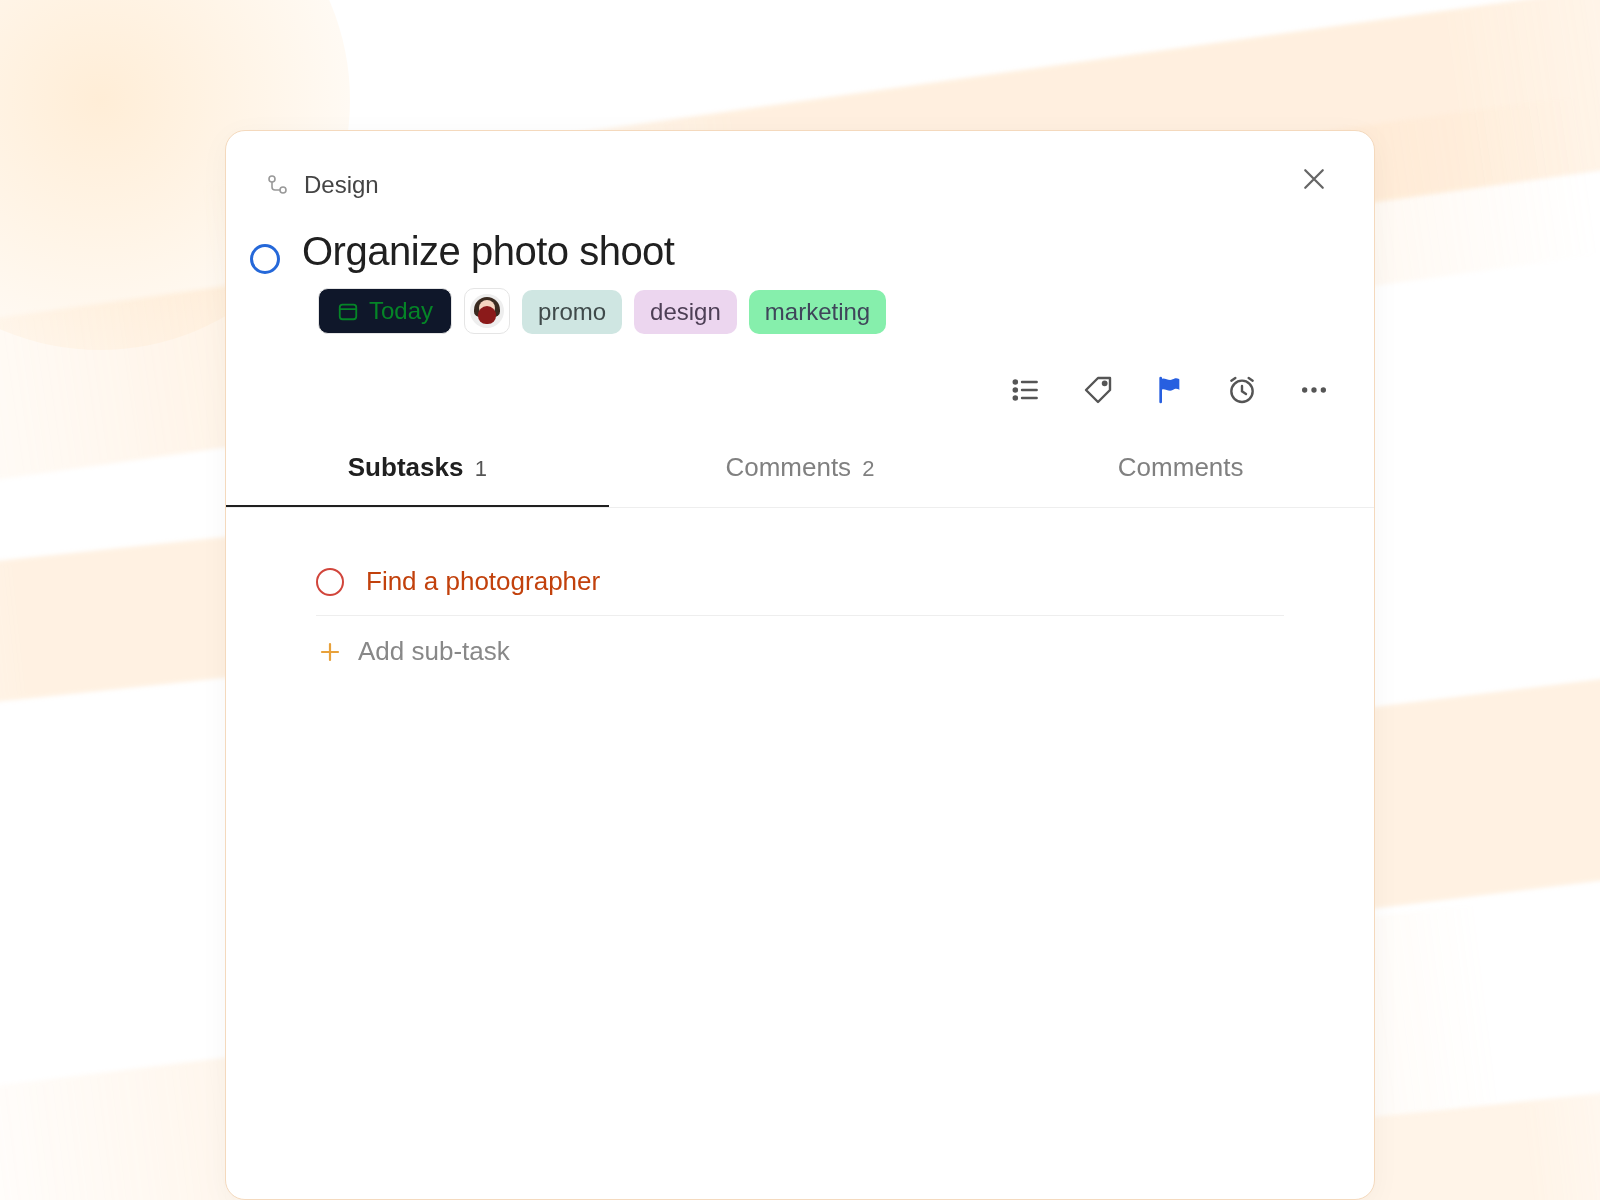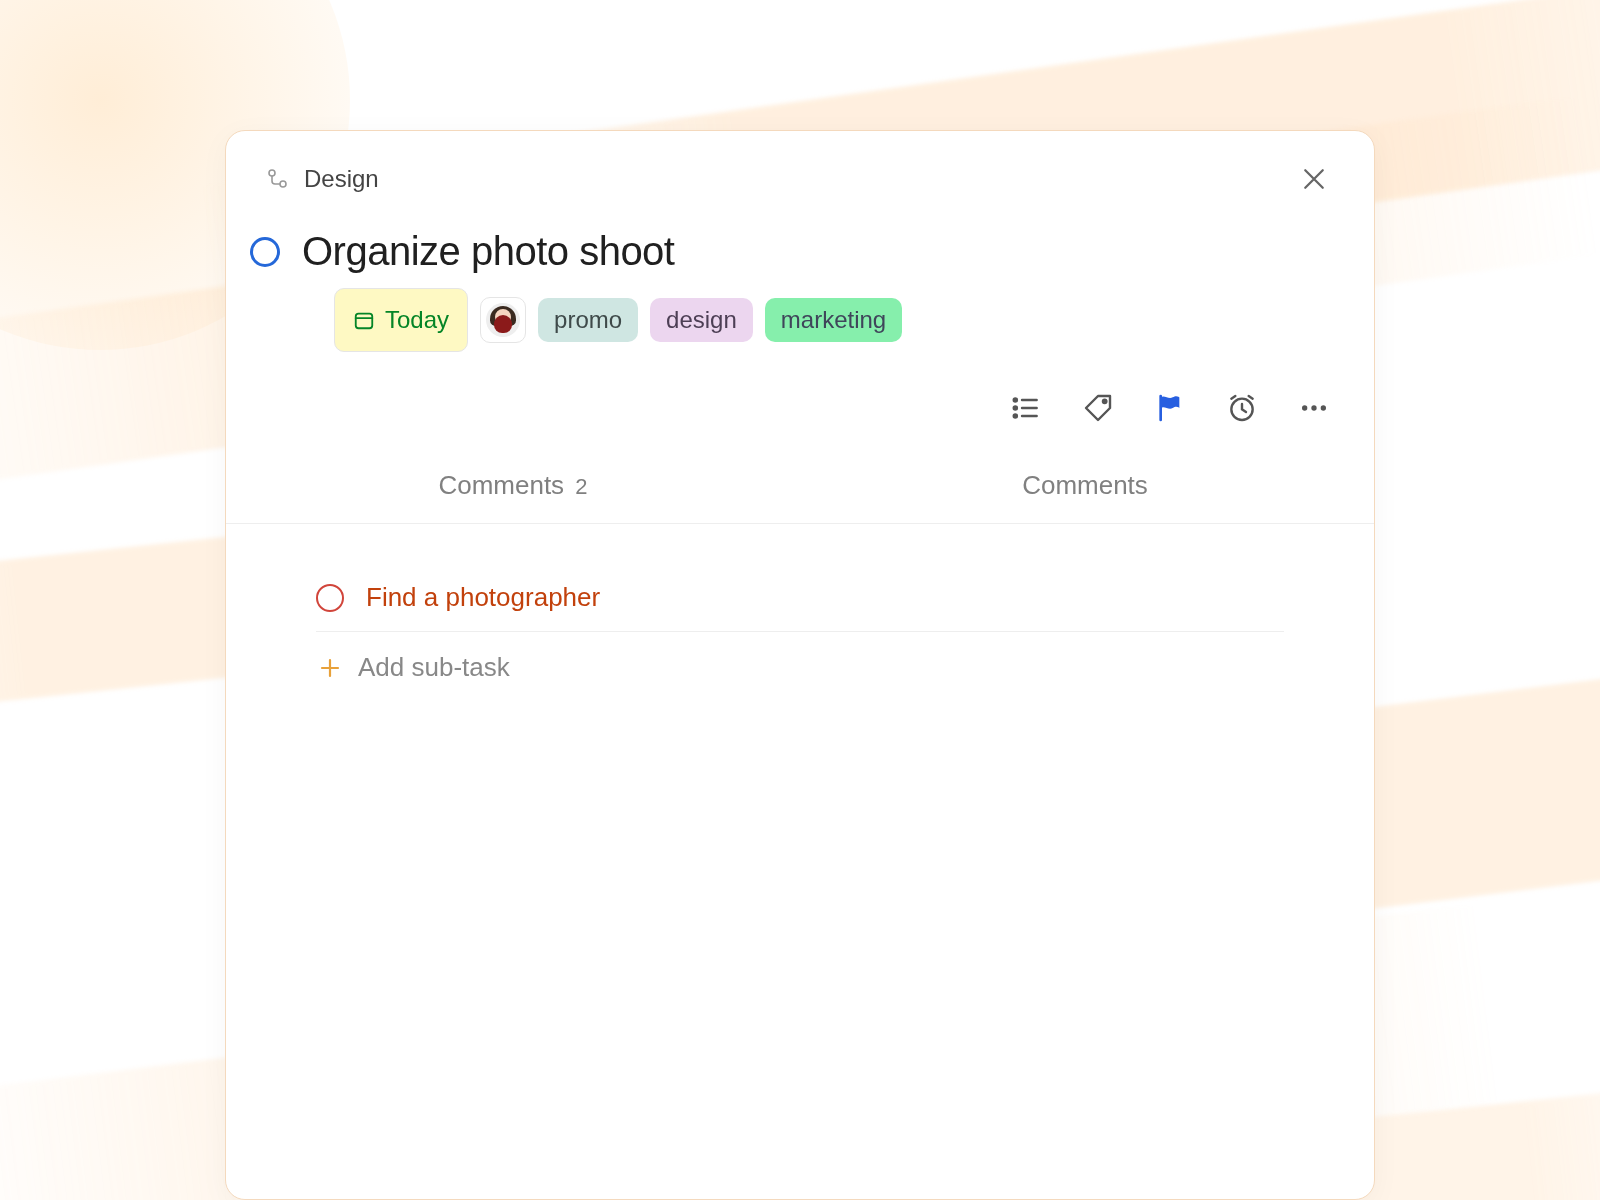--- a/index.html
+++ b/index.html
@@ -29,40 +29,40 @@
     width: 1150px;
     height: 1070px;
     background: #fff;
     border-radius: 20px;
     border: 1px solid #f4d9bd;
     box-shadow: 0 6px 30px rgba(0,0,0,0.04);
     z-index: 10;
     overflow: hidden;
   }
 
-  .row { display:flex; align-items:center; }
+  .row { display:flex; align-items:flex-end; }
 
   .breadcrumb { padding: 28px 40px 0 40px; justify-content: space-between; }
   .breadcrumb-left { display:flex; align-items:center; gap:14px; color:#444; font-size:24px; }
   .breadcrumb-icon svg { display:block; }
   .close-btn { width:40px; height:40px; display:flex; align-items:center; justify-content:center; cursor:pointer; color:#666; }
 
   .title-row { padding: 30px 40px 0 24px; gap: 22px; }
   .task-checkbox {
     width: 30px; height: 30px; border-radius: 50%;
     border: 3px solid #2568d9; background:#fff; flex:0 0 auto; cursor:pointer;
   }
   .task-title { font-size: 40px; font-weight: 400; color:#202020; letter-spacing:-0.5px; }
 
   .meta-row { padding: 14px 40px 0 92px; gap: 12px; flex-wrap:wrap; }
   .chip {
     display:inline-flex; align-items:center; gap:10px;
     border-radius:10px; padding:8px 16px; font-size:24px; cursor:pointer;
   }
-  .chip-today { border:1.5px solid #e5e5e5; color:#058527; background:#fef9c3; padding:17px 18px;margin-left:16px; }
+  .chip-today { border:1.5px solid #e5e5e5; color:#058527; background:#0f172a; padding:8px 18px; }
   .chip-today svg { stroke:#058527; }
   .chip-avatar { border:1.5px solid #e5e5e5; background:#fff; padding:5px; }
   .avatar { width:34px; height:34px; border-radius:50%; background:#eee; display:flex; align-items:center; justify-content:center; overflow:hidden; }
   .avatar-inner { width:18px; height:18px; border-radius:50% 50% 45% 45%; background:#8b1a1a; position:relative; top:4px; }
   .avatar-face { position:absolute; width:16px; height:16px; border-radius:50%; background:#f5d5c0; top:6px; left:9px; }
   .avatar-hair { position:absolute; width:26px; height:20px; border-radius:14px 14px 6px 6px; background:#3a2a20; top:3px; left:4px; }
   .tag-promo { background:#cfe6e2; color:#3f4a4a; }
   .tag-design { background:#ecd6ef; color:#4d3f55; }
   .tag-marketing { background:#86efac; color:#3f455a; }
 
@@ -183,20 +183,24 @@
     <div class="action-btn">
       <svg width="32" height="32" viewBox="0 0 24 24">
         <circle cx="5" cy="12" r="2" fill="#555"></circle>
           <circle cx="12" cy="12" r="2" fill="#555"></circle>
           <circle cx="19" cy="12" r="2" fill="#555"></circle>
       </svg>
     </div>
   </div>
 
   <div class="tabs">
+    <div class="tab active">
+      <span>Subtasks</span>
+      <span class="count">1</span>
+    </div>
     <div class="tab">
       <span>Comments</span>
       <span class="count">2</span>
     </div>
     <div class="tab">
       <span>Comments</span>
       <span class="count"></span>
     </div>
   </div>
 

